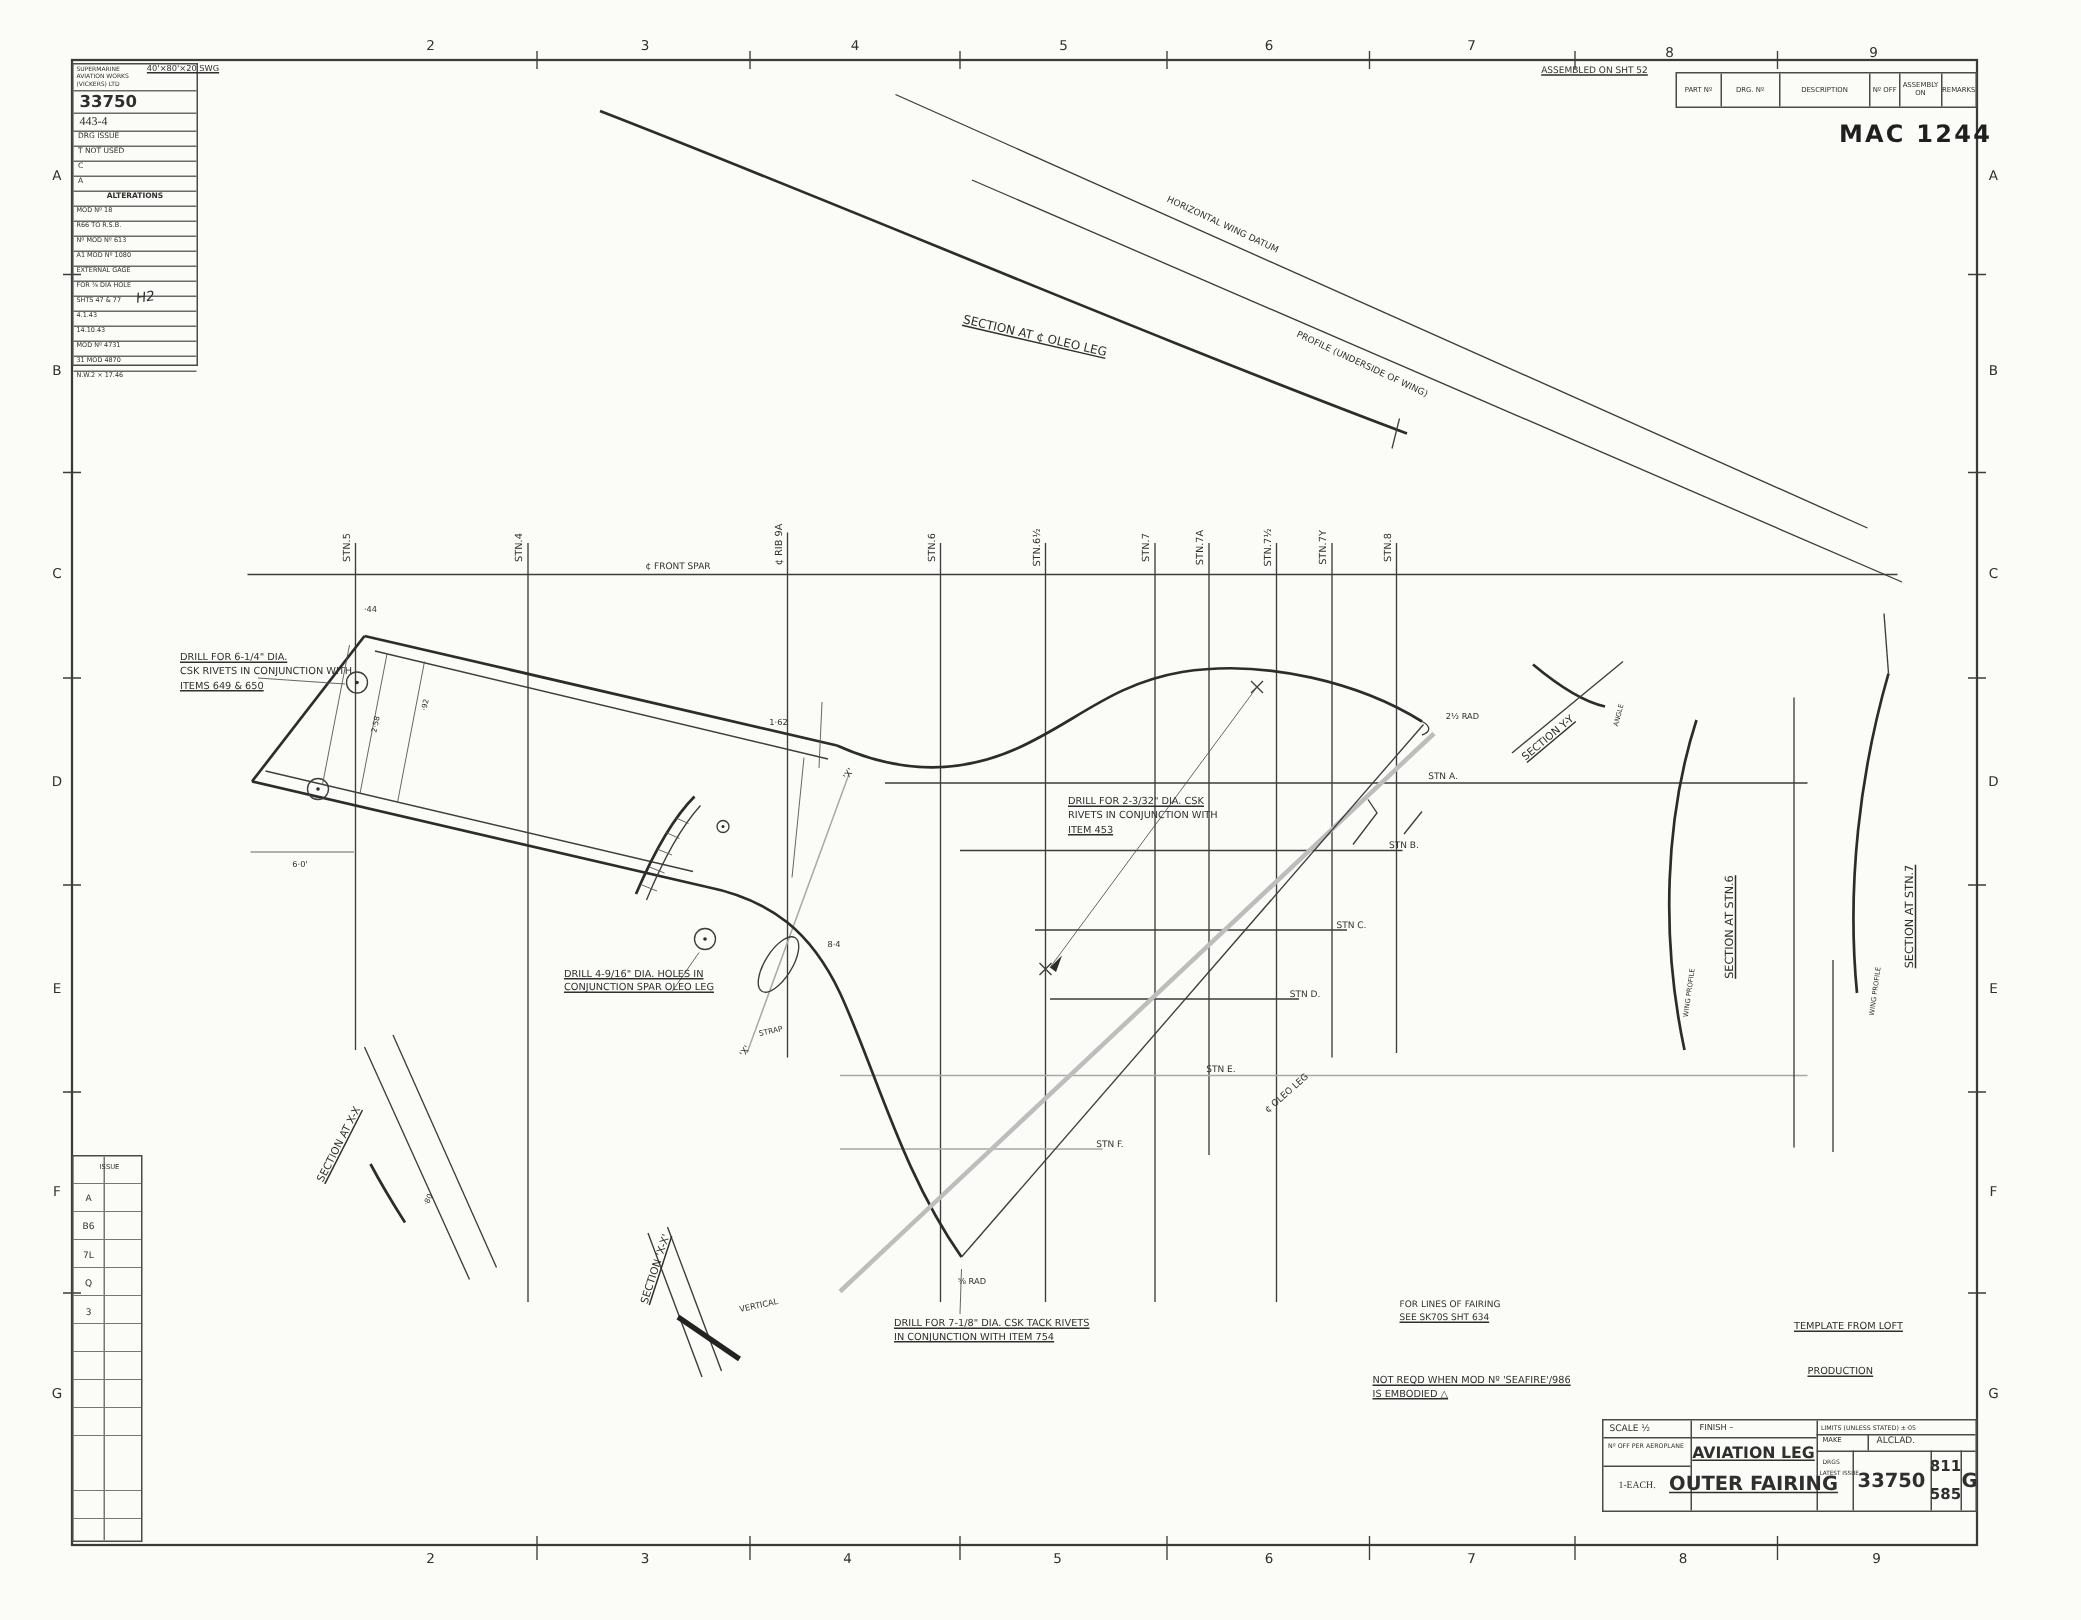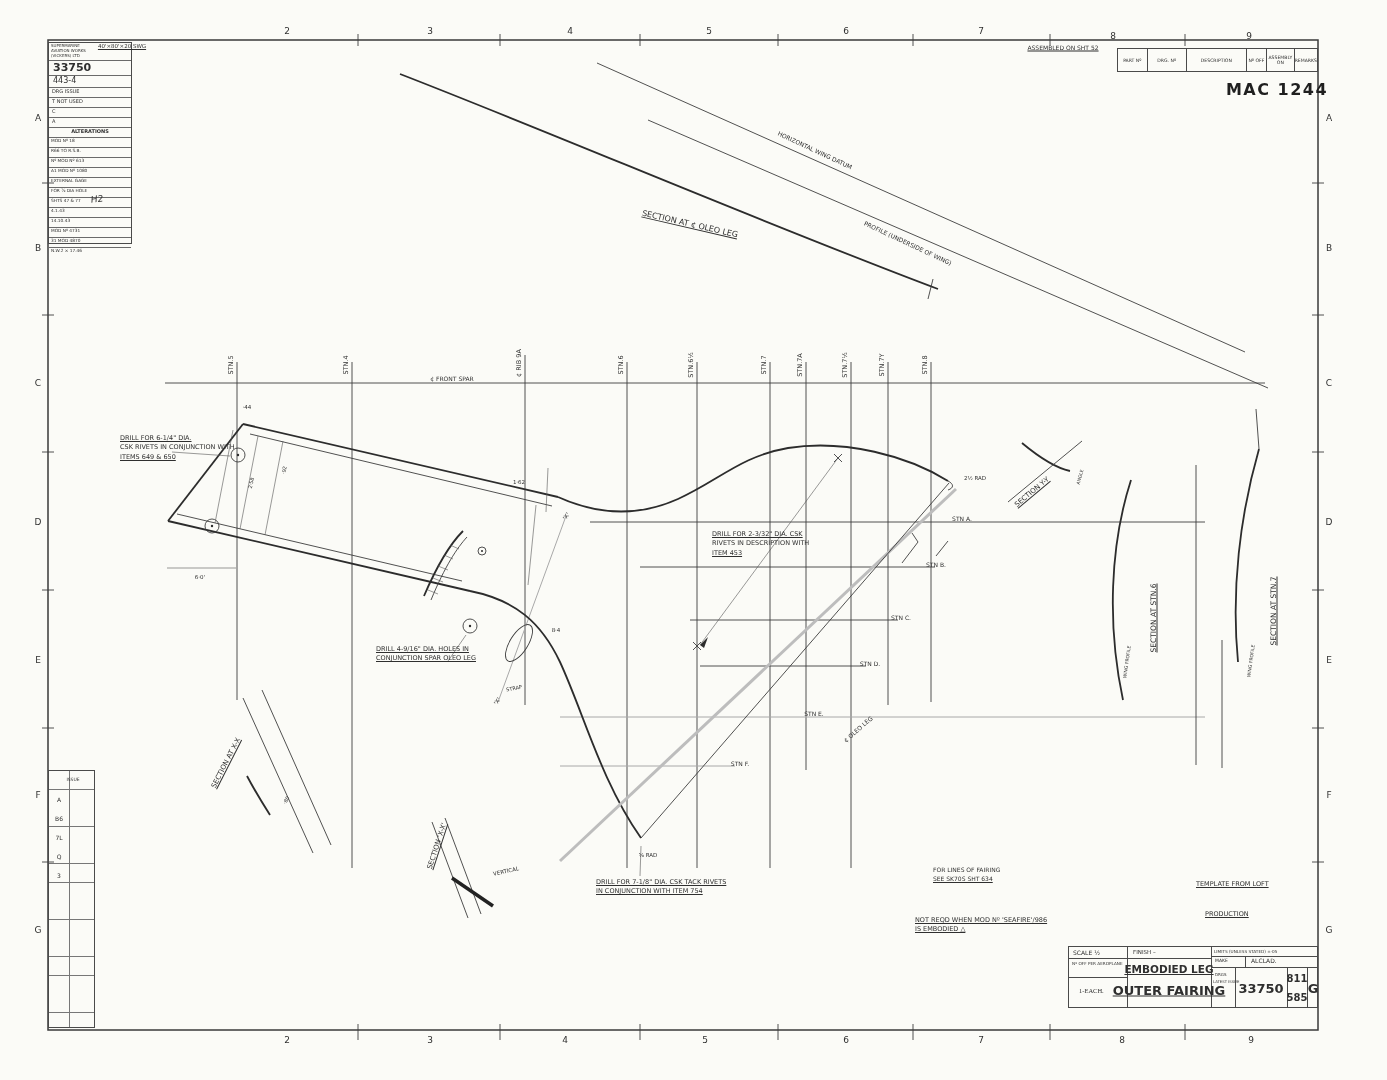--- a/index.html
+++ b/index.html
@@ -148,21 +148,21 @@
   <div class="lbl" style="left:1329px;top:795px;font-size:9px;transform:translate(-50%,-50%)">F</div>
   <div class="lbl" style="left:1329px;top:930px;font-size:9px;transform:translate(-50%,-50%)">G</div>
 
   <div class="box" style="left:48px;top:42px;width:84px;height:202px;">
     <div class="row" style="font-size:4px;line-height:1.2;padding:1px 2px;height:15px;">
       <div>SUPERMARINE</div>
       <div>AVIATION WORKS</div>
       <div>(VICKERS) LTD</div>
     </div>
     <div class="row" style="font-size:11px;font-weight:600;height:14px;padding-left:4px;">33750</div>
-    <div class="row" style="font-size:8px;height:11px;padding-left:4px;">443-4</div>
+    <div class="row" style="font-size:8px;height:11px;padding-left:4px;font-family:Liberation Serif, serif;">443-4</div>
     <div class="row" style="font-size:5px;height:9px;padding-left:3px;">DRG ISSUE</div>
     <div class="row" style="font-size:5px;height:9px;padding-left:3px;">T NOT USED</div>
     <div class="row" style="font-size:5px;height:9px;padding-left:3px;">C</div>
     <div class="row" style="font-size:5px;height:9px;padding-left:3px;">A</div>
     <div class="row" style="font-size:5px;font-weight:bold;height:9px;text-align:center;">ALTERATIONS</div>
     <div class="row" style="font-size:4.3px;height:9px;padding-left:2px;">MOD Nº 18</div>
     <div class="row" style="font-size:4.3px;height:9px;padding-left:2px;">R66 TO R.S.B.</div>
     <div class="row" style="font-size:4.3px;height:9px;padding-left:2px;">Nº MOD Nº 613</div>
     <div class="row" style="font-size:4.3px;height:9px;padding-left:2px;">A1 MOD Nº 1080</div>
     <div class="row" style="font-size:4.3px;height:9px;padding-left:2px;">EXTERNAL GAGE</div>
@@ -235,21 +235,21 @@
   <div class="lbl" style="left:740px;top:763px;font-size:6px;transform:translate(-50%,-50%)">STN F.</div>
   <div class="lbl" style="left:858px;top:729px;font-size:6px;transform:translate(-50%,-50%) rotate(-41deg)">¢ OLEO LEG</div>
 
   <div class="note" style="left:120px;top:434px;">
     <div class="u">DRILL FOR 6-1/4" DIA.</div>
     <div>CSK RIVETS IN CONJUNCTION WITH</div>
     <div class="u">ITEMS 649 &amp; 650</div>
   </div>
   <div class="note" style="left:712px;top:530px;">
     <div class="u">DRILL FOR 2-3/32" DIA. CSK</div>
-    <div>RIVETS IN DESCRIPTION WITH</div>
+    <div>RIVETS IN CONJUNCTION WITH</div>
     <div class="u">ITEM 453</div>
   </div>
   <div class="note" style="left:376px;top:645px;">
     <div class="u">DRILL 4-9/16" DIA. HOLES IN</div>
     <div class="u">CONJUNCTION SPAR OLEO LEG</div>
   </div>
   <div class="note" style="left:596px;top:878px;">
     <div class="u">DRILL FOR 7-1/8" DIA. CSK TACK RIVETS</div>
     <div class="u">IN CONJUNCTION WITH ITEM 754</div>
   </div>
@@ -284,21 +284,21 @@
     <div style="position:absolute;left:176px;top:9px;height:11px;border-left:0.7px solid #4a4a4a;"></div>
     <div style="position:absolute;left:166px;top:20px;bottom:0;border-left:0.7px solid #4a4a4a;"></div>
     <div style="position:absolute;left:218px;top:20px;bottom:0;border-left:0.7px solid #4a4a4a;"></div>
     <div style="position:absolute;left:238px;top:20px;bottom:0;border-left:0.7px solid #4a4a4a;"></div>
     <div style="position:absolute;left:0px;top:30px;width:58px;border-top:0.7px solid #4a4a4a;"></div>
 
     <div class="lbl" style="left:4px;top:2px;font-size:6px;">SCALE ½</div>
     <div class="lbl" style="left:3px;top:14px;font-size:4.2px;white-space:normal;width:52px;">Nº OFF PER AEROPLANE</div>
     <div class="lbl" style="left:10px;top:40px;font-size:6.5px;font-family:Liberation Serif, serif;">1-EACH.</div>
     <div class="lbl" style="left:64px;top:2px;font-size:5.5px;">FINISH –</div>
-    <div class="lbl u b" style="left:100px;top:22px;font-size:10.5px;transform:translate(-50%,-50%)">EMBODIED LEG</div>
+    <div class="lbl u b" style="left:100px;top:22px;font-size:10.5px;transform:translate(-50%,-50%)">AVIATION LEG</div>
     <div class="lbl u b" style="left:100px;top:43px;font-size:13px;transform:translate(-50%,-50%)">OUTER FAIRING</div>
     <div class="lbl" style="left:145px;top:2px;font-size:4.2px;">LIMITS (UNLESS STATED) ±·05</div>
     <div class="lbl" style="left:146px;top:11px;font-size:4.5px;">MAKE</div>
     <div class="lbl" style="left:182px;top:10px;font-size:6px;">ALCLAD.</div>
     <div class="lbl" style="left:146px;top:25px;font-size:4px;">DRGS</div>
     <div class="lbl" style="left:144px;top:32px;font-size:3.8px;">LATEST ISSUE</div>
     <div class="lbl b" style="left:192px;top:41px;font-size:13px;transform:translate(-50%,-50%)">33750</div>
     <div class="lbl b" style="left:228px;top:31px;font-size:10px;transform:translate(-50%,-50%)">811</div>
     <div class="lbl b" style="left:228px;top:50px;font-size:10px;transform:translate(-50%,-50%)">585</div>
     <div class="lbl b" style="left:244px;top:41px;font-size:13px;transform:translate(-50%,-50%)">G</div>

